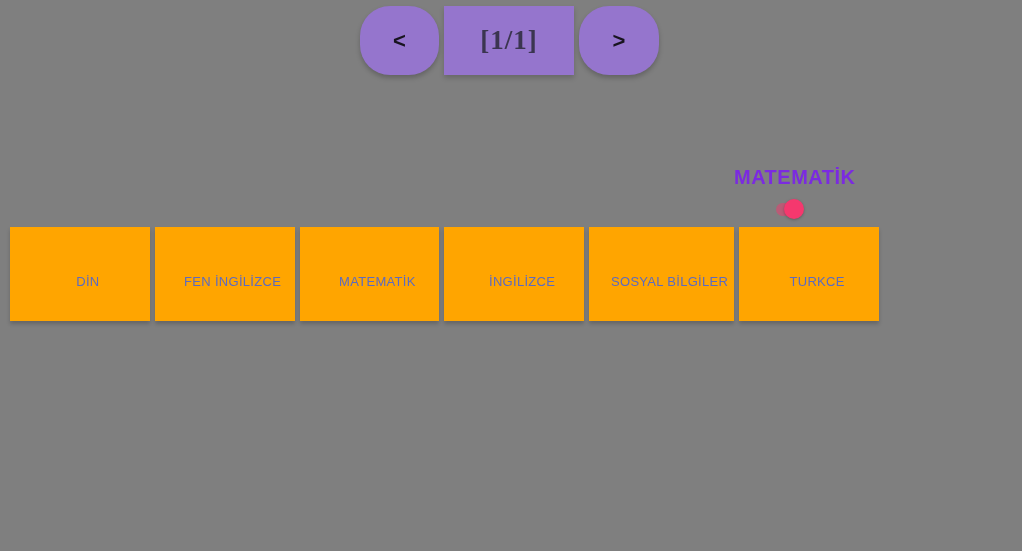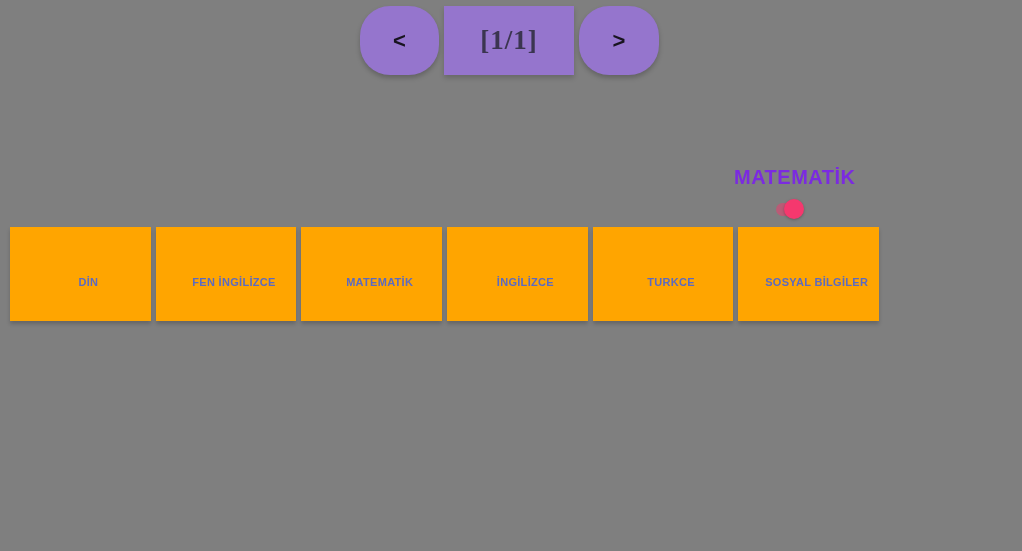--- a/index.html
+++ b/index.html
@@ -106,22 +106,22 @@
     background: var(--subject-orange, #ffa500);
     box-shadow: 0 3px 4px rgba(0,0,0,0.2);
     display: flex;
     align-items: center;
     justify-content: center;
     padding-top: 16px;
     font-family: "Liberation Sans", sans-serif;
   }
   .subject-btn .subject-label {
     color: var(--subject-label-blue, #5c6bc0);
-    font-size: 11px;
-    font-weight: 700;
+    font-size: 13px;
+    font-weight: 400;
     letter-spacing: 0.3px;
     white-space: nowrap;
     margin-left: 16px;
   }
 </style>
 </head>
 <body>
 
 <div class="pager">
   <button class="pager-btn prev">&lt;</button>
@@ -142,18 +142,18 @@
   <button class="subject-btn">
     <span class="subject-label">FEN İNGİLİZCE</span>
   </button>
   <button class="subject-btn">
     <span class="subject-label">MATEMATİK</span>
   </button>
   <button class="subject-btn">
     <span class="subject-label">İNGİLİZCE</span>
   </button>
   <button class="subject-btn">
-    <span class="subject-label">TURKCE</span>
+    <span class="subject-label">SOSYAL BİLGİLER</span>
   </button>
   <button class="subject-btn">
-    <span class="subject-label">SOSYAL BİLGİLER</span>
+    <span class="subject-label">TURKCE</span>
   </button>
 </div>
 
 </body></html>

